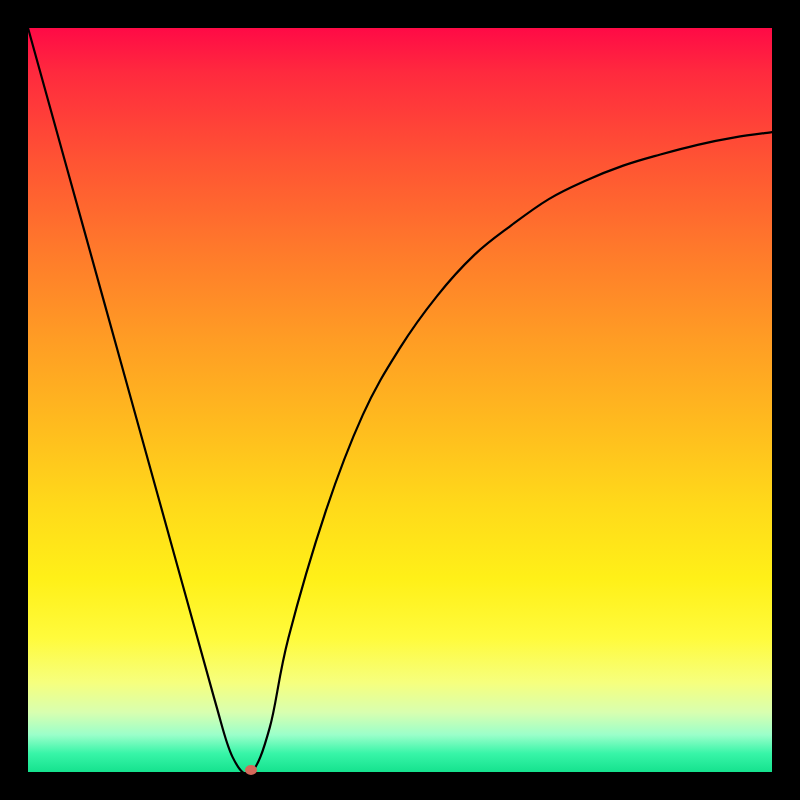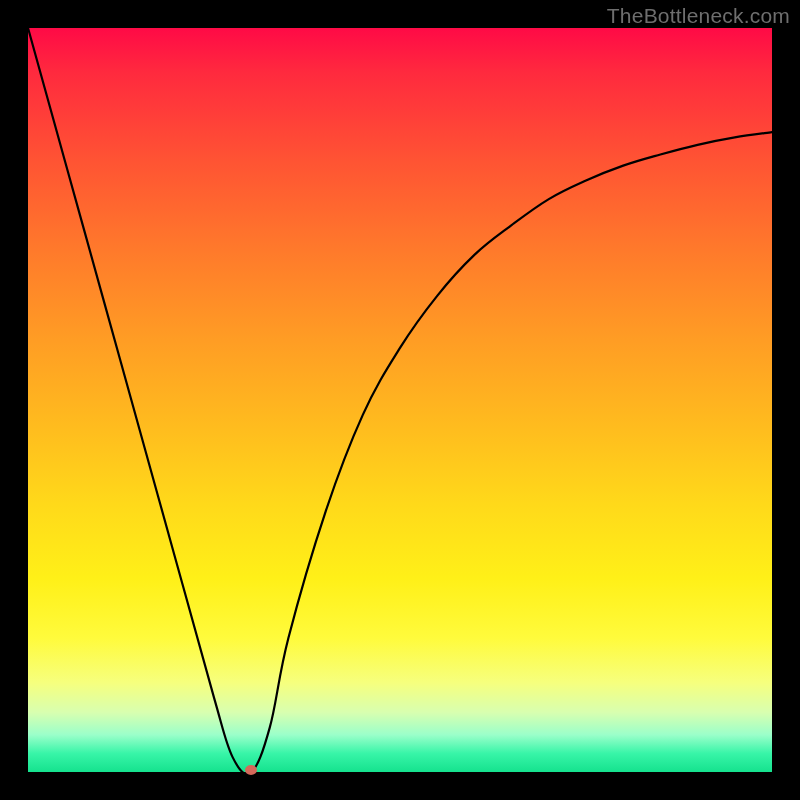--- a/index.html
+++ b/index.html
@@ -65,20 +65,19 @@
     height: 10px;
     border-radius: 50%;
     background: #d4695a;
     transform: translate(-50%, -50%);
   }
 </style>
 </head>
 <body>
 
 <div class="frame">
-  <div class="watermark">TheBottleneck.com</div>
   <div class="plot">
     <svg class="curve" viewBox="0 0 744 744" preserveAspectRatio="none">
       <path id="curve-path" fill="none" stroke="#000" stroke-width="2.2" stroke-linejoin="round" stroke-linecap="round" d="M 0.00 0.00 C 6.70 24.11, 23.81 85.71, 37.20 133.92 C 50.59 182.13, 61.01 219.63, 74.40 267.84 C 87.79 316.05, 98.21 353.55, 111.60 401.76 C 124.99 449.97, 135.41 487.47, 148.80 535.68 C 162.19 583.89, 175.96 634.78, 186.00 669.60 C 196.04 704.42, 197.90 715.73, 204.60 729.12 C 211.30 742.51, 216.50 749.36, 223.20 744.00 C 229.90 738.64, 235.10 723.47, 241.80 699.36 C 248.50 675.25, 250.36 648.92, 260.40 610.08 C 270.44 571.24, 284.21 523.78, 297.60 483.60 C 310.99 443.42, 321.41 416.34, 334.80 386.88 C 348.19 357.42, 358.61 341.35, 372.00 319.92 C 385.39 298.49, 395.81 284.58, 409.20 267.84 C 422.59 251.10, 433.01 239.64, 446.40 226.92 C 459.79 214.20, 470.21 207.20, 483.60 197.16 C 496.99 187.12, 507.41 179.16, 520.80 171.12 C 534.19 163.08, 544.61 158.55, 558.00 152.52 C 571.39 146.49, 581.81 142.33, 595.20 137.64 C 608.59 132.95, 619.01 130.23, 632.40 126.48 C 645.79 122.73, 656.21 119.89, 669.60 116.81 C 682.99 113.73, 693.41 111.64, 706.80 109.37 C 720.19 107.09, 737.30 105.10, 744.00 104.16"></path>
     </svg>
     <div id="marker" class="marker" style="left: 223.2px; top: 742px;"></div>
   </div>
 </div>
 
 </body></html>

